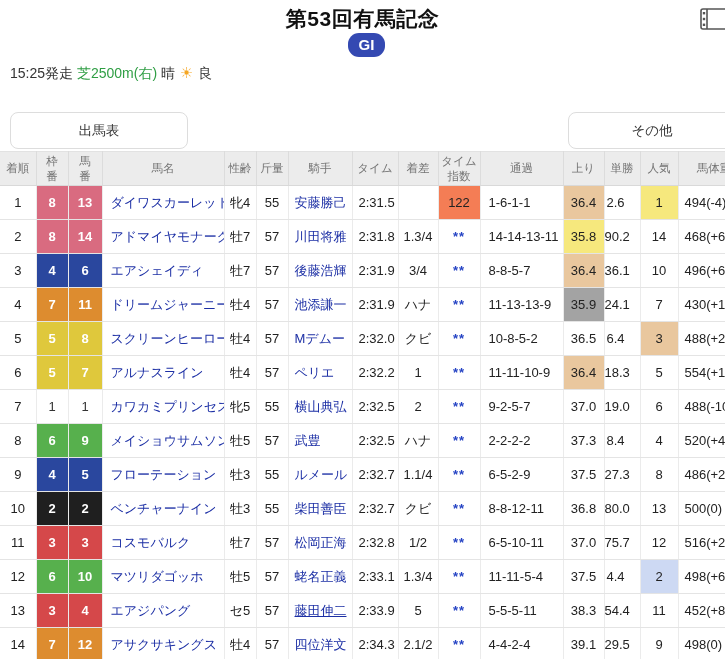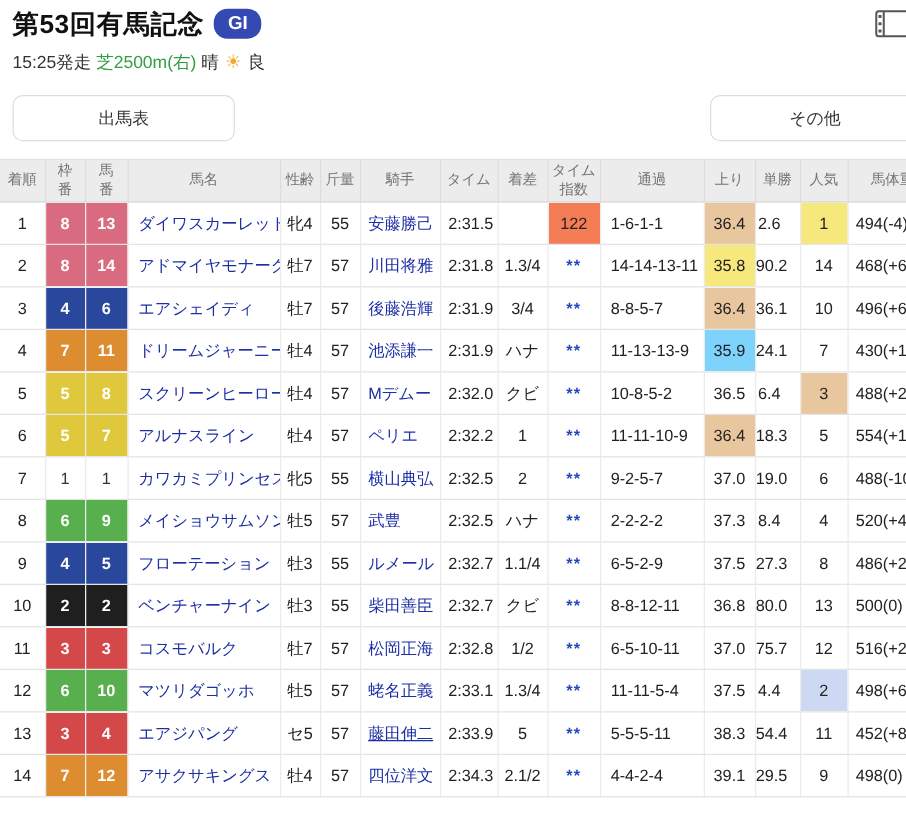--- a/index.html
+++ b/index.html
@@ -3,35 +3,35 @@
 <meta charset="utf-8">
 <style>
   html,body{margin:0;padding:0;}
   body{
     width:725px;height:659px;overflow:hidden;position:relative;
     background:#fff;font-family:"Liberation Sans","DejaVu Sans",sans-serif;
     -webkit-font-smoothing:antialiased;
   }
   
   .hdr{padding:5px 10px 0;}
-  .title-row{display:flex;align-items:center;}
+  .title-row{display:flex;align-items:center;flex-direction:column;}
   .race-title{font-size:21px;font-weight:bold;color:#111;margin:0;letter-spacing:.5px;}
   .grade-badge{
     display:inline-block;margin-left:8px;background:#3449b2;color:#fff;
     font-size:15px;font-weight:bold;padding:3px 11px;border-radius:11px;line-height:1.2;
   }
   .film-icon{position:absolute;left:700px;top:7px;color:#555;}
   .info1{margin-top:7px;font-size:14px;color:#333;}
   .info1 .course{color:#2f9e44;}
   .sun-icon{color:#f5a623;font-size:15px;margin:0 1px;}
   .info2{margin-top:4px;font-size:12.5px;color:#444;}
   
   .btnrow{position:relative;margin-top:17px;height:37px;}
   .btn{
-    position:absolute;top:0;height:37px;background:#fff;border:1px solid #ddd;
+    position:absolute;top:12px;height:37px;background:#fff;border:1px solid #ddd;
     border-radius:8px;font-size:13.5px;color:#333;display:flex;align-items:center;
     justify-content:center;box-sizing:border-box;cursor:pointer;
   }
   .btn-left{left:10px;width:178px;}
   .btn-right{left:568px;width:168px;}
   
   table{
     border-collapse:collapse;table-layout:fixed;width:750px;margin-top:14px;
     border-top:1px solid #e2e2e2;
   }
@@ -182,21 +182,21 @@
         <td class="c-frame frame-cell" style="background: rgb(221, 140, 47);">7</td>
         <td class="c-uma frame-cell" style="background: rgb(221, 140, 47);">11</td>
         <td class="c-horse"><a class="lnk">ドリームジャーニー</a></td>
         <td class="c-sexage">牡4</td>
         <td class="c-weight">57</td>
         <td class="c-jockey"><a class="lnk">池添謙一</a></td>
         <td class="c-time">2:31.9</td>
         <td class="c-margin">ハナ</td>
         <td class="c-index idx-star">**</td>
         <td class="c-passing">11-13-13-9</td>
-        <td class="c-last3f" style="background: #7dd3fc;">35.9</td>
+        <td class="c-last3f" style="background: #a3a3a3;">35.9</td>
         <td class="c-odds">24.1</td>
         <td class="c-fav">7</td>
         <td class="c-body">430(+10)</td>
       </tr>
       <tr>
         <td class="c-rank">5</td>
         <td class="c-frame frame-cell" style="background: rgb(223, 200, 60);">5</td>
         <td class="c-uma frame-cell" style="background: rgb(223, 200, 60);">8</td>
         <td class="c-horse"><a class="lnk">スクリーンヒーロー</a></td>
         <td class="c-sexage">牡4</td>

